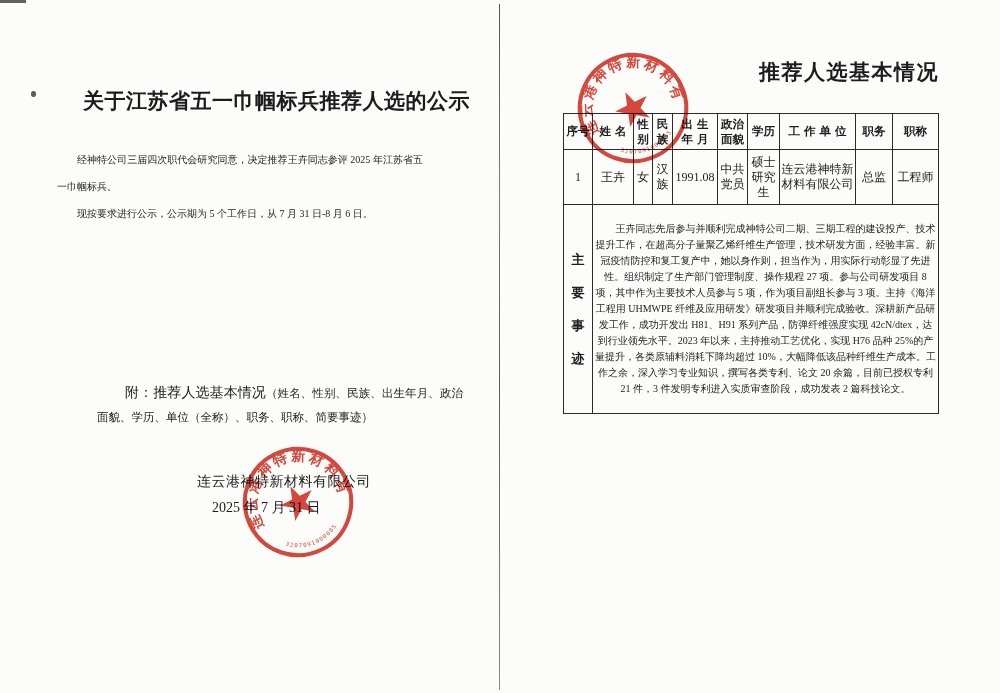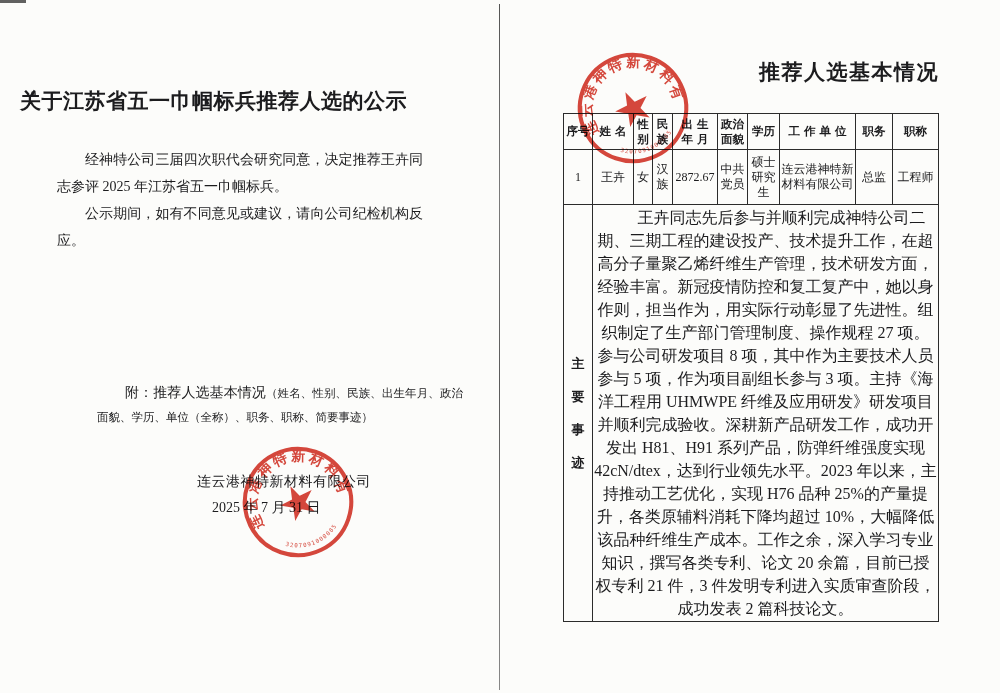--- a/index.html
+++ b/index.html
@@ -10,24 +10,24 @@
   }
   .abs { position:absolute; }
 
   
   .corner-mark { left:0; top:0; width:26px; height:2.5px; background:#3a3a3a; opacity:.8; }
   .fold-line { left:499px; top:4px; width:1.4px; height:686px; opacity:.8;
     background:linear-gradient(180deg,#2a2a2a 0%,#5a5a5a 28%,#333 55%,#6a6a6a 100%); }
   .speck { left:31px; top:91px; width:5px; height:6px; background:#2b2b2b; border-radius:45%; opacity:.75; }
 
   
-  .l-title { left:20px; top:87px; width:450px; text-align:left;
+  .l-title { left:20px; top:87px; width:450px; text-align:right;
     font-size:21px; font-weight:700; letter-spacing:.5px;
     font-family:"DejaVu Sans", sans-serif; }
-  .l-body { left:57px; top:146px; width:366px; font-size:14px; line-height:27px; text-align:justify; }
+  .l-body { left:57px; top:146px; width:366px; font-size:10px; line-height:27px; text-align:justify; }
   .l-body p { margin:0; text-indent:2em; }
   .l-attach { left:57px; top:381px; width:366px; font-size:14px; line-height:23px;
     text-indent:2em; text-align:justify;margin-left:40px; }
   .attach-note { font-size:11.5px; }
   .l-company { left:196px; top:473px; width:176px; text-align:center; font-size:14px; letter-spacing:.5px; }
   .l-date { left:212px; top:499px; width:160px; font-size:14px; }
 
   
   .r-title { left:563px; top:58px; width:376px; text-align:right;
     font-size:21px; font-weight:700; letter-spacing:1.5px;
@@ -35,40 +35,40 @@
   table.info { position:absolute; left:563px; top:113px; width:376px;
     border-collapse:collapse; table-layout:fixed; }
   table.info th, table.info td {
     border:1px solid #2b2b2b; text-align:center; vertical-align:middle;
     padding:1px; white-space:pre-line; overflow:hidden; }
   table.info thead th { height:33px; font-size:11.5px; line-height:1.25; font-weight:700;
     font-family:"DejaVu Sans", sans-serif; }
   tr.data-row td { height:52px; font-size:12px; line-height:1.25; }
   td.deeds-label { font-weight:700; font-size:13px; line-height:33px; letter-spacing:0; }
   td.deeds-cell { height:206px; vertical-align:top; text-align:justify;
-    padding:4px 8px 4px 9px; font-size:16px; line-height:23px; text-indent:2em; }
+    padding:4px 8px 4px 9px; font-size:10px; line-height:16px; text-indent:2em; }
 
   
   .stamp { width:116px; height:116px; opacity:.85; mix-blend-mode:multiply;
     transform:rotate(-26deg); }
   .stamp-left { left:240px; top:444px; }
   .stamp-right { left:575px; top:50px; }
 </style>
 </head>
 <body>
 
 <div class="abs corner-mark"></div>
 <div class="abs fold-line"></div>
 <div class="abs speck"></div>
 
 <div class="abs l-title">关于江苏省五一巾帼标兵推荐人选的公示</div>
 
 <div class="abs l-body">
   <p>经神特公司三届四次职代会研究同意，决定推荐王卉同志参评 2025 年江苏省五一巾帼标兵。</p>
-  <p>公示期间，如有不同意见或建议，请向公司纪检机构反应。</p>
+  <p>现按要求进行公示，公示期为 5 个工作日，从 7 月 31 日-8 月 6 日。</p>
 </div>
 
 <div class="abs l-attach"><span>附：推荐人选基本情况</span><span class="attach-note">（姓名、性别、民族、出生年月、政治面貌、学历、单位（全称）、职务、职称、简要事迹）</span></div>
 
 <div class="abs l-company">连云港神特新材料有限公司</div>
 <div class="abs l-date">2025 年 7 月 31 日</div>
 
 <svg class="abs stamp stamp-left" viewBox="0 0 120 120">
   <defs>
     <path id="sl-top" d="M 19,73 A 43,43 0 1 1 101,73" fill="none"></path>
@@ -117,21 +117,21 @@
       <th>职称</th>
     </tr>
   </thead>
   <tbody>
     <tr class="data-row">
       <td>1</td>
       <td>王卉</td>
       <td>女</td>
       <td>汉
 族</td>
-      <td>2872.67</td>
+      <td>1991.08</td>
       <td>中共
 党员</td>
       <td>硕士
 研究
 生</td>
       <td>连云港神特新材料有限公司</td>
       <td>总监</td>
       <td>工程师</td>
     </tr>
     <tr>

